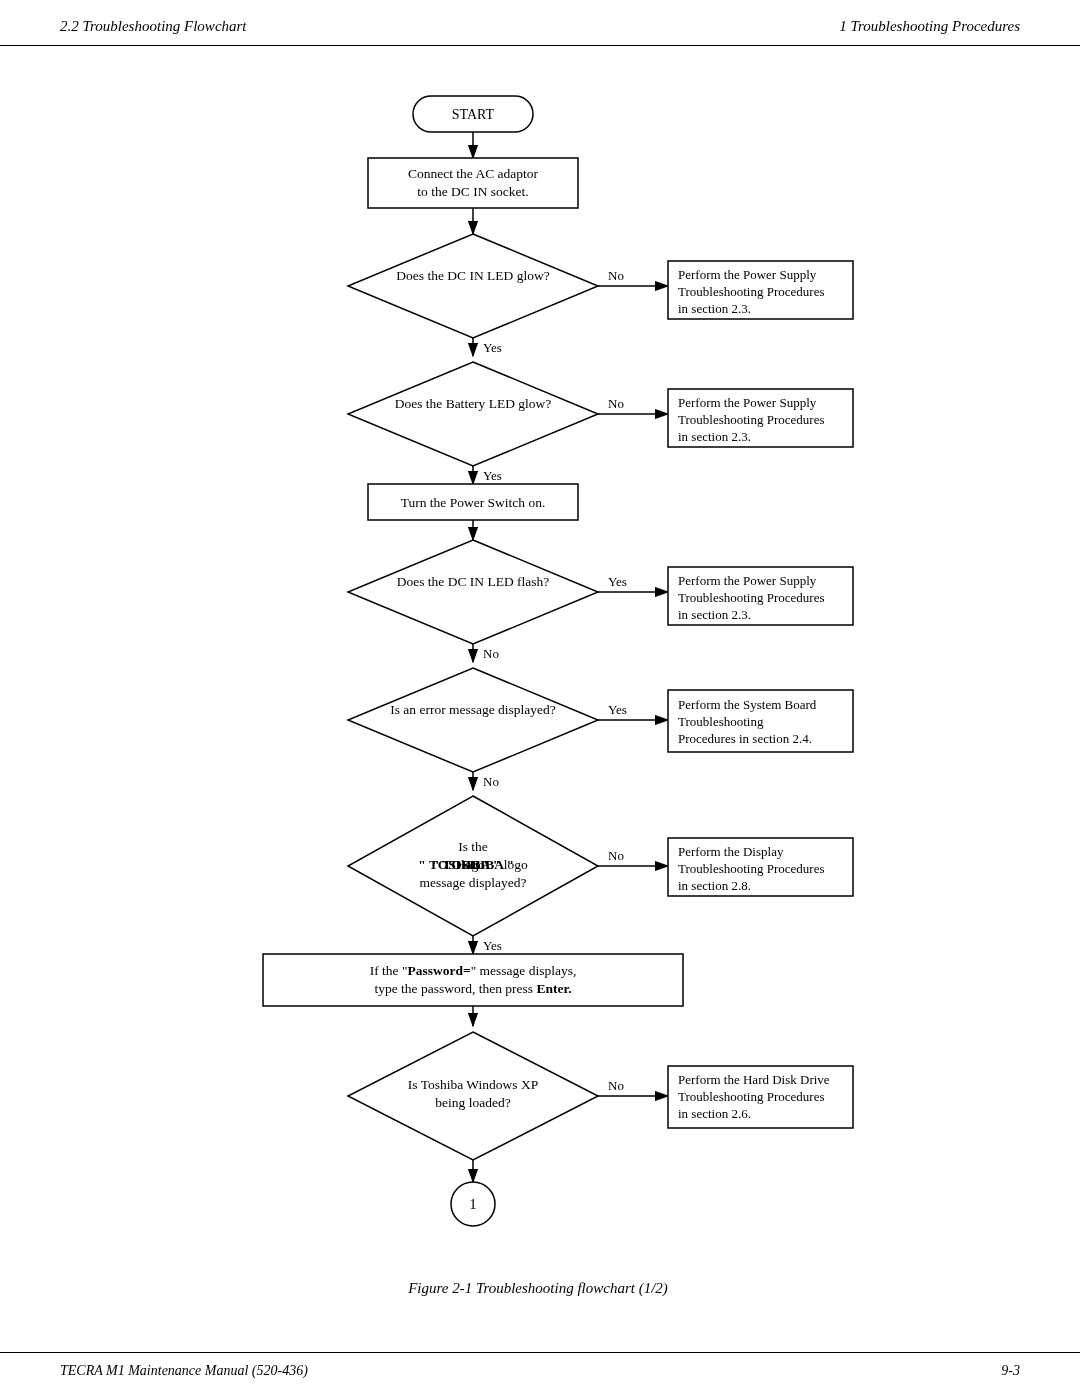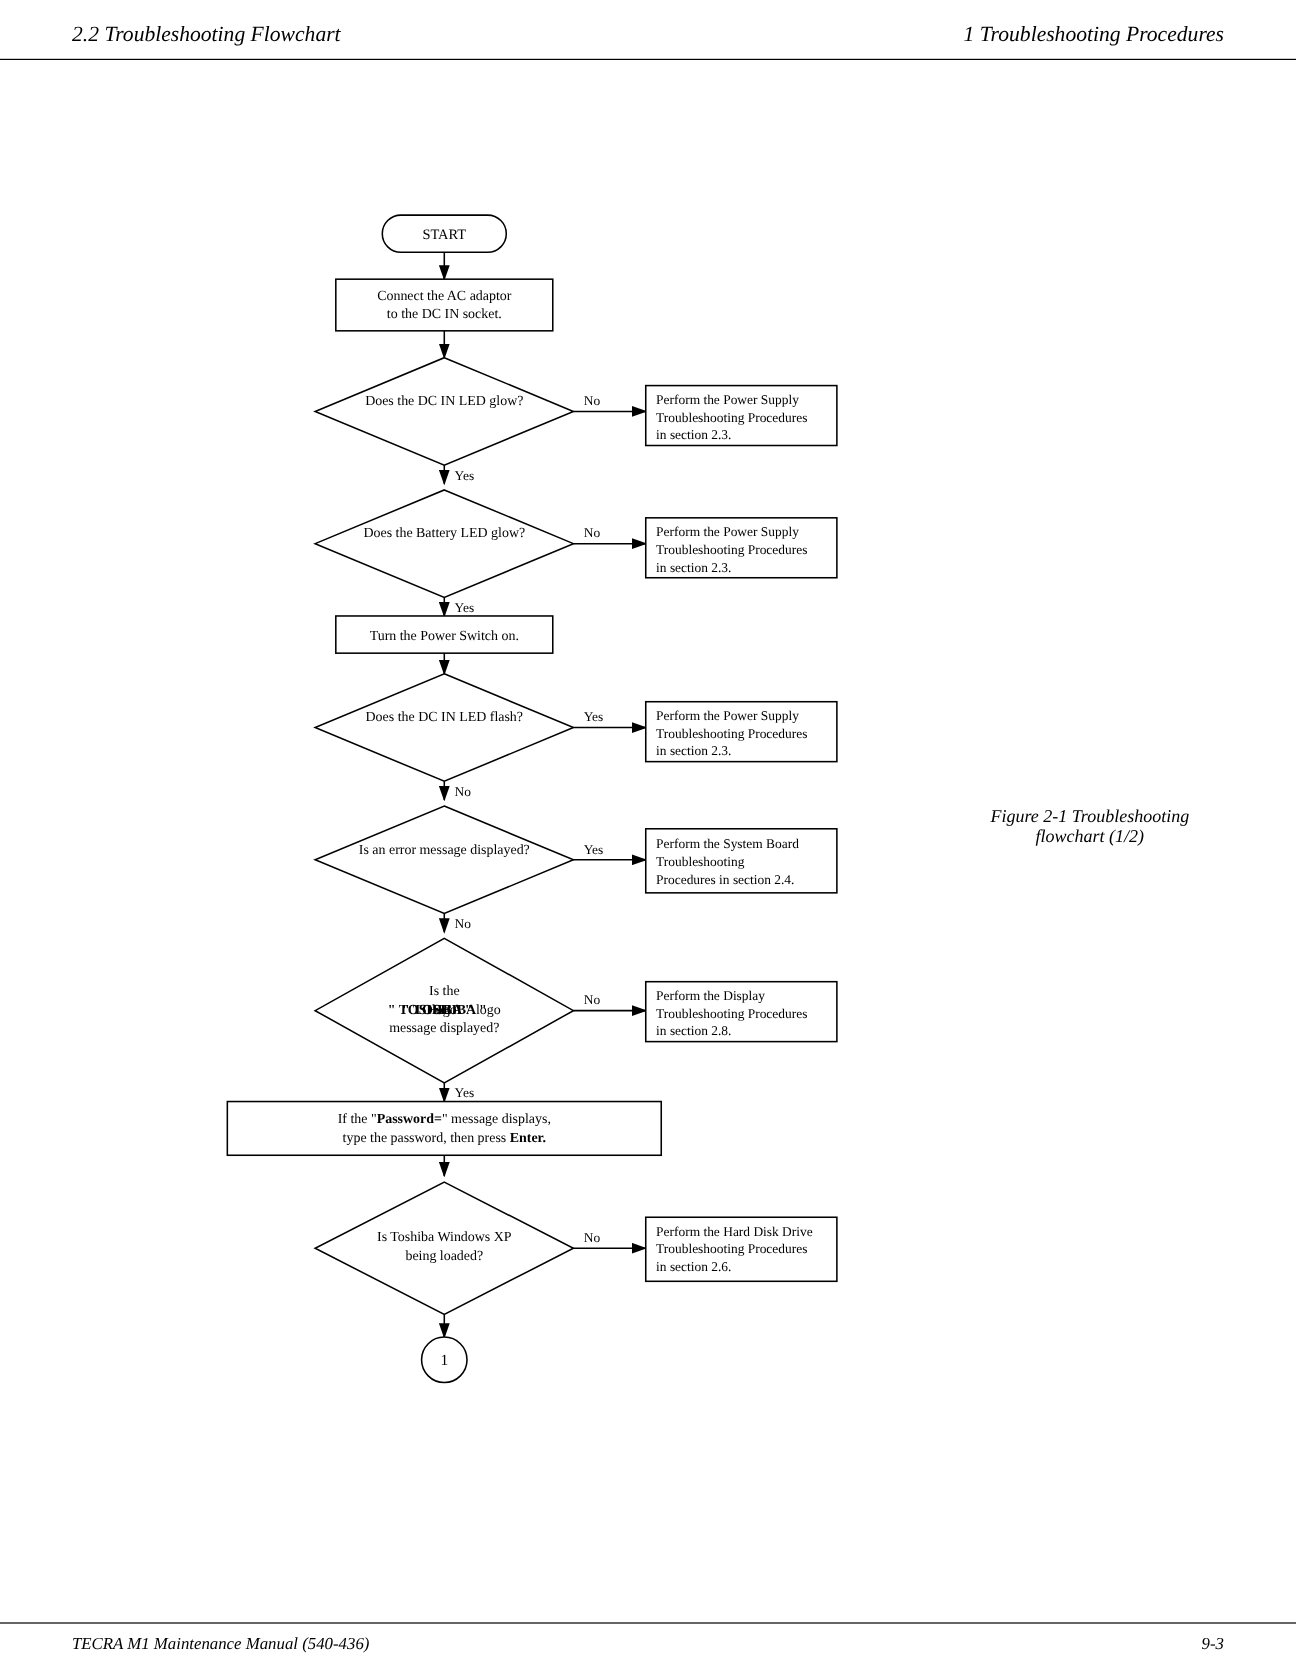--- a/index.html
+++ b/index.html
@@ -20,21 +20,21 @@
       background: #fff;
     }
 
     
     .header {
       display: flex;
       justify-content: space-between;
       align-items: center;
       padding: 18px 60px 10px 60px;
       border-bottom: 1.5px solid #000;
-      font-size: 18px;
+      font-size: 15px;
       font-style: italic;
     }
 
     
     .footer {
       position: absolute;
       bottom: 0;
       left: 0;
       right: 0;
       display: flex;
@@ -43,30 +43,30 @@
       padding: 10px 60px 18px 60px;
       border-top: 1.5px solid #000;
       font-size: 14px;
       font-style: italic;
     }
 
     
     .content {
       padding: 30px 60px 60px 56px;
       display: flex;
-      flex-direction: row;
+      flex-direction: column;
       align-items: center;
     }
 
     
     .fig-caption {
       font-size: 15px;
       font-style: italic;
       text-align: center;
-      margin-top: 40px;
+      margin-top: 24px;
     }
 
     
     .fc-svg {
       display: block;
     }
   </style>
 </head>
 <body>
 
@@ -207,17 +207,17 @@
       <circle cx="365" cy="1128" r="22" fill="white" stroke="black" stroke-width="1.5"></circle>
       <text x="365" y="1133" text-anchor="middle" font-size="15" font-family="Times New Roman, serif">1</text>
 
     </svg>
 
     <div class="fig-caption">Figure 2-1  Troubleshooting flowchart (1/2)</div>
 
   </div>
 
   <div class="footer">
-    <span>TECRA M1 Maintenance Manual (540-436)</span>
+    <span>TECRA M1 Maintenance Manual (520-436)</span>
     <span>9-3</span>
   </div>
 
 </div>
 
 </body></html>

